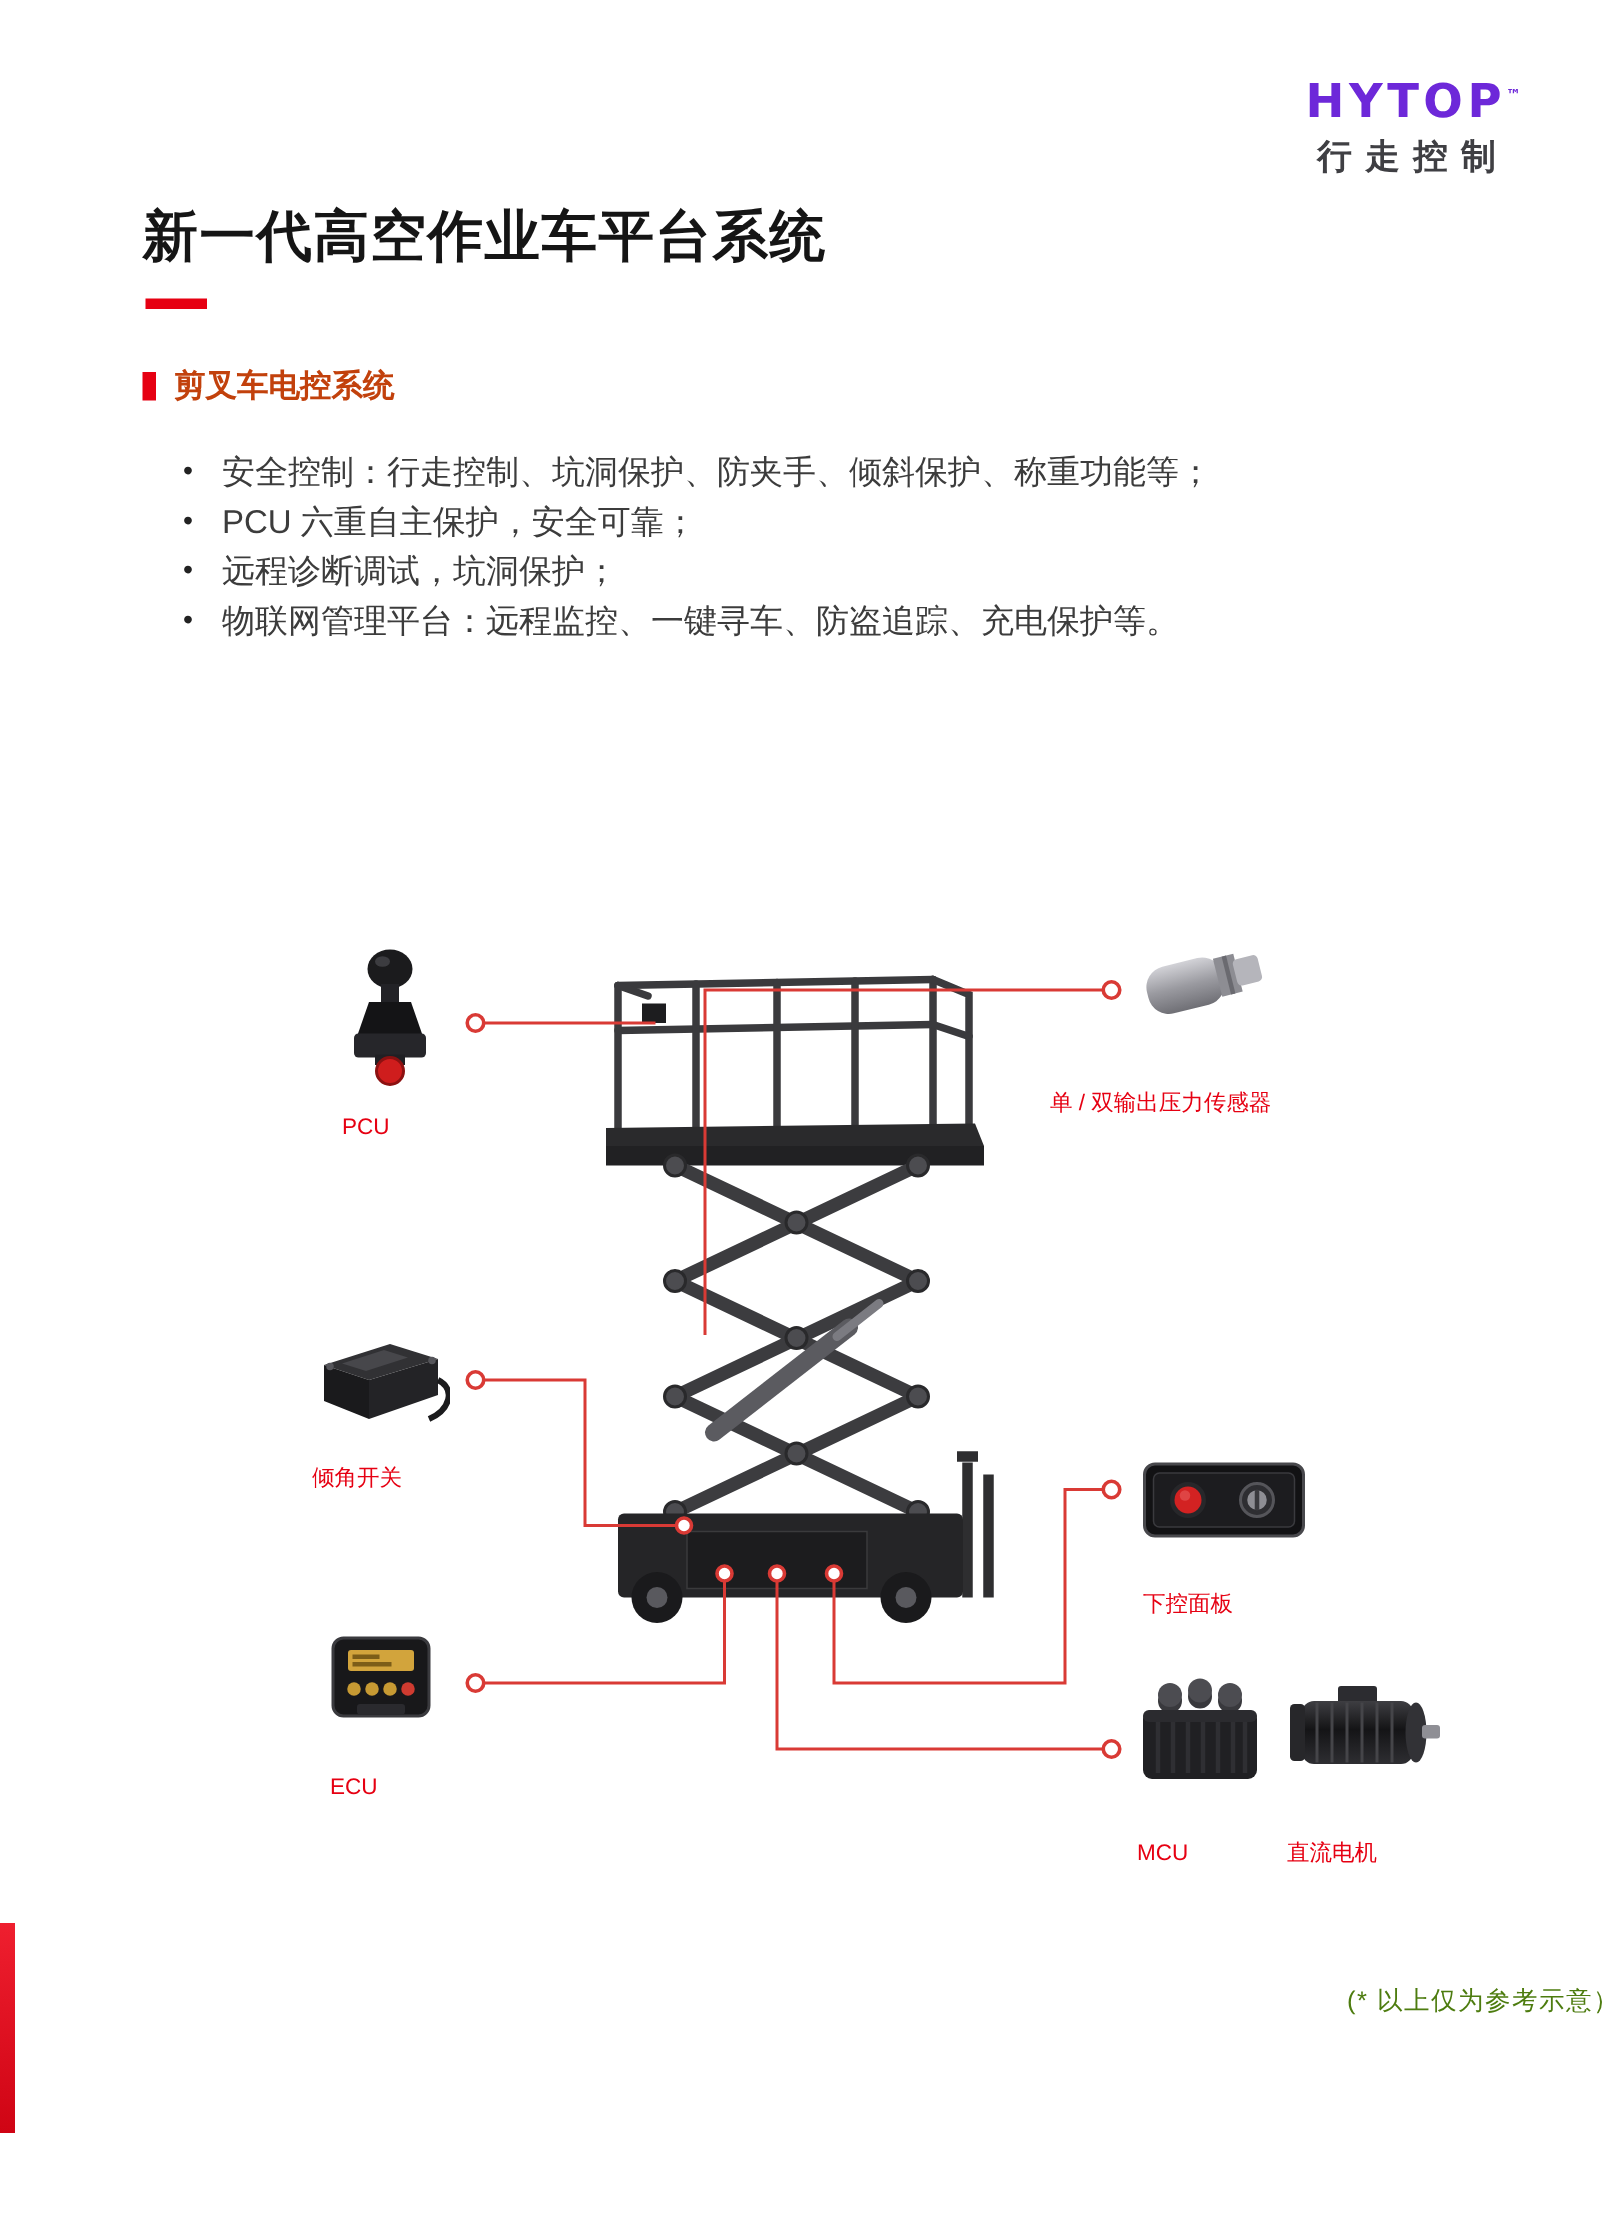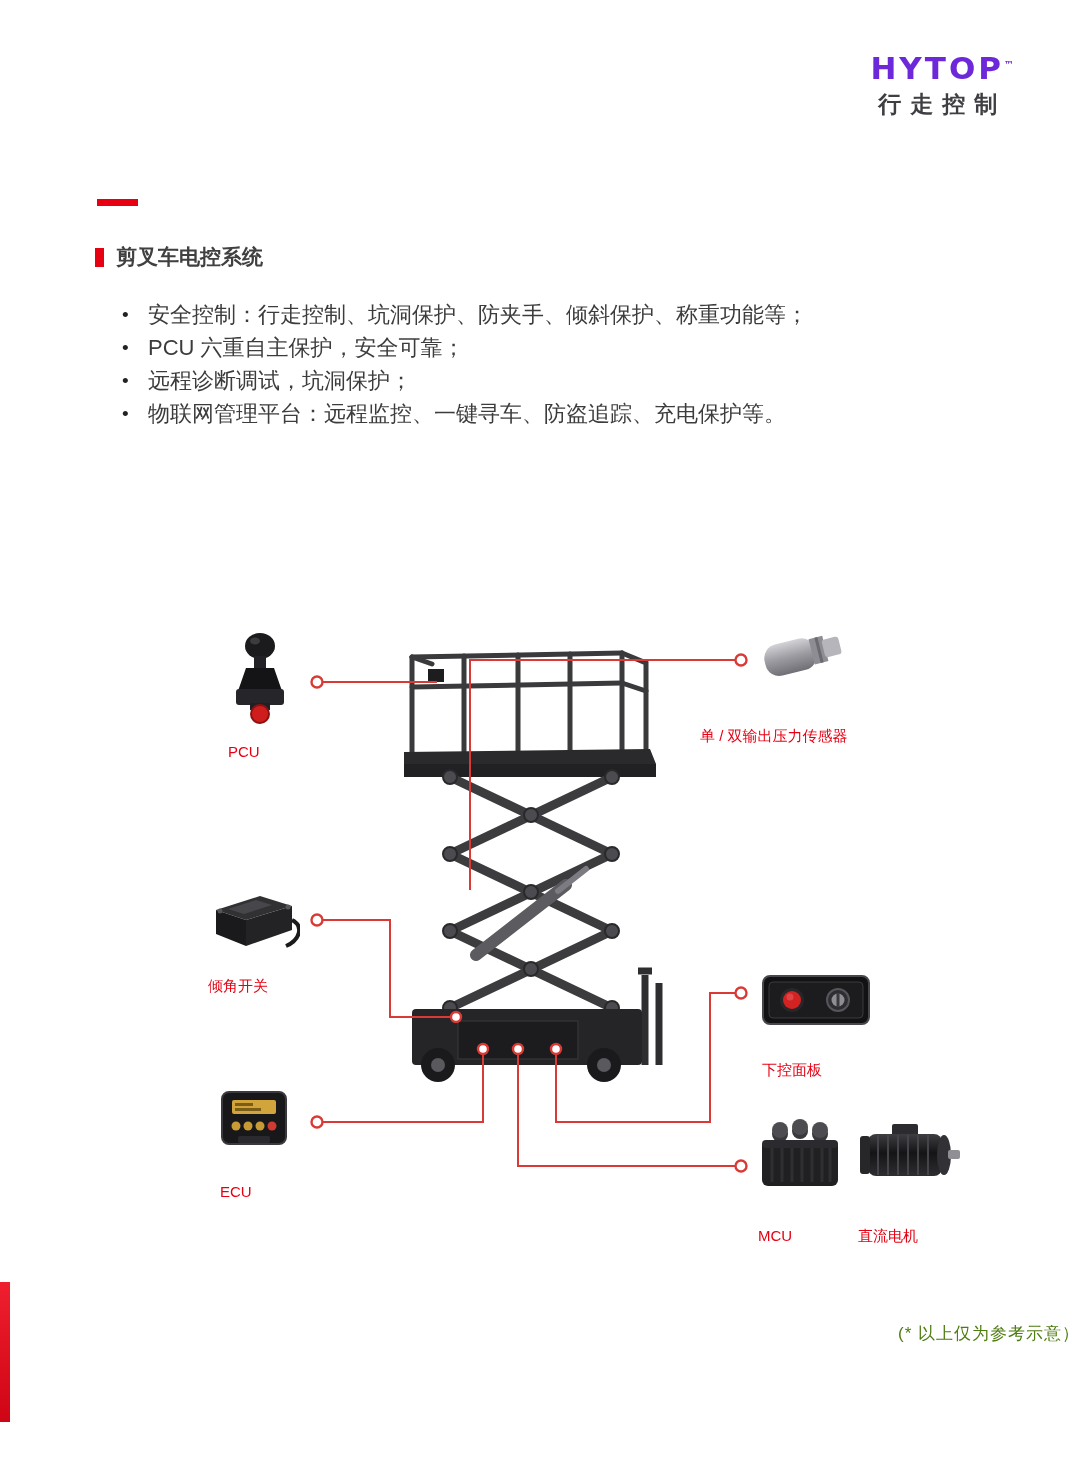--- a/index.html
+++ b/index.html
@@ -21,21 +21,21 @@
   .title {
     position:absolute; left:95px; top:133px; margin:0;
     font-size:37px; font-weight:800; color:#151515; letter-spacing:1px;
   }
   .title-underline {
     position:absolute; left:97px; top:199px; width:41px; height:7px; background:#e60012;
   }
   
   .section-heading {
     position:absolute; left:95px; top:243px; display:flex; align-items:center;
-    font-size:21px; font-weight:700; color:#404040;
+    font-size:21px; font-weight:700; color:#c2410c;
   }
   .red-square { width:9px; height:19px; background:#e60012; margin-right:12px; display:inline-block; }
   
   .features { position:absolute; left:118px; top:298px; margin:0; padding:0; list-style:none; }
   .features li {
     position:relative; padding-left:30px; margin:0; line-height:33px;
     font-size:22px; color:#3c3c3c;
   }
   .features li::before {
     content:"•"; position:absolute; left:4px; top:0; color:#222; font-size:19px;
@@ -61,20 +61,21 @@
 </head>
 <body>
 
 <div class="page">
 
   <div class="logo">
     <div class="logo-brand"><span>HYTOP</span><sup>™</sup></div>
     <div class="logo-company">行走控制</div>
   </div>
 
+  <h1 class="title">新一代高空作业车平台系统</h1>
   <div class="title-underline"></div>
 
   <div class="section-heading">
     <span class="red-square"></span>
     <span>剪叉车电控系统</span>
   </div>
 
   <ul class="features">
     <li>安全控制：行走控制、坑洞保护、防夹手、倾斜保护、称重功能等；</li>
     <li>PCU 六重自主保护，安全可靠；</li>

